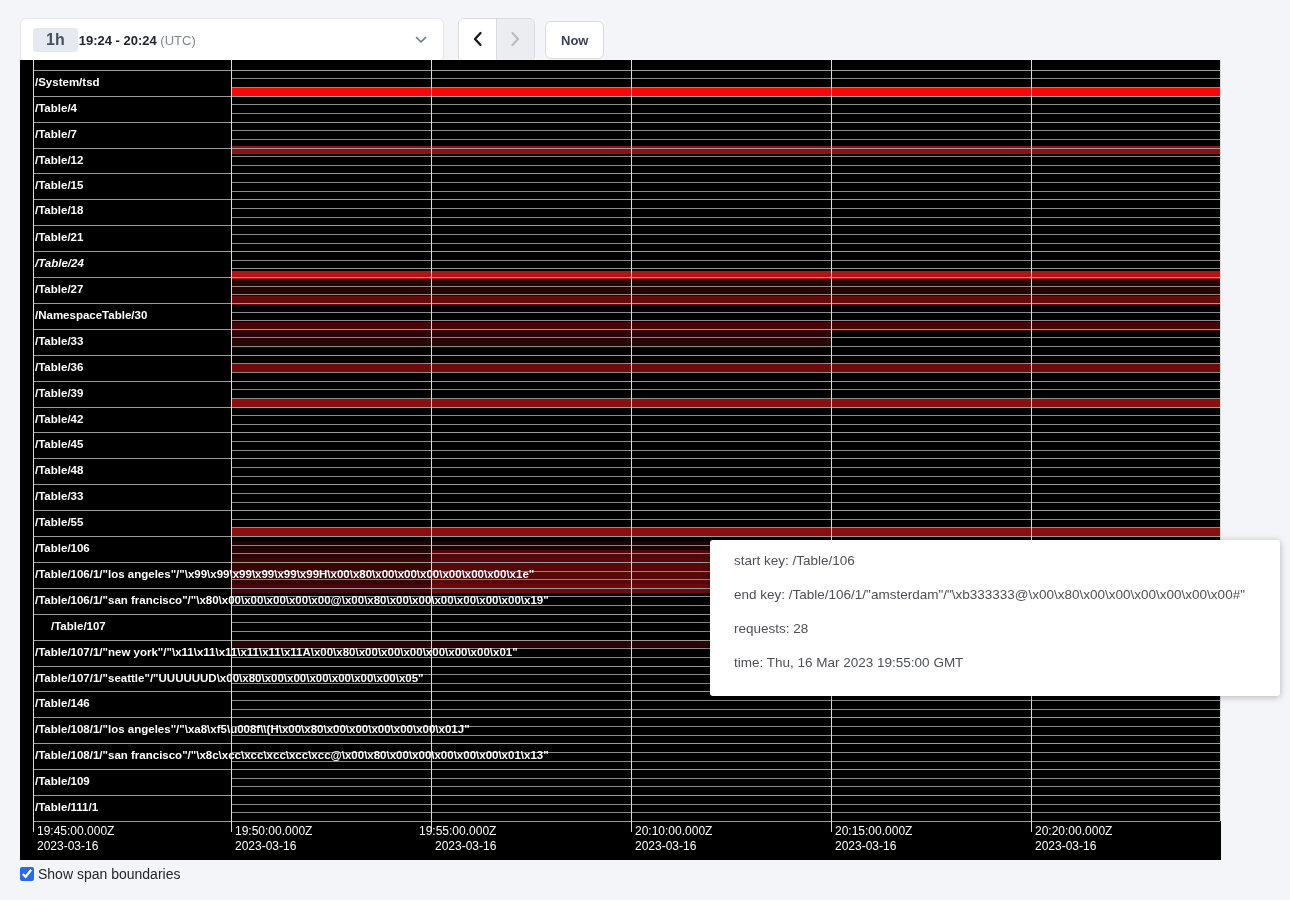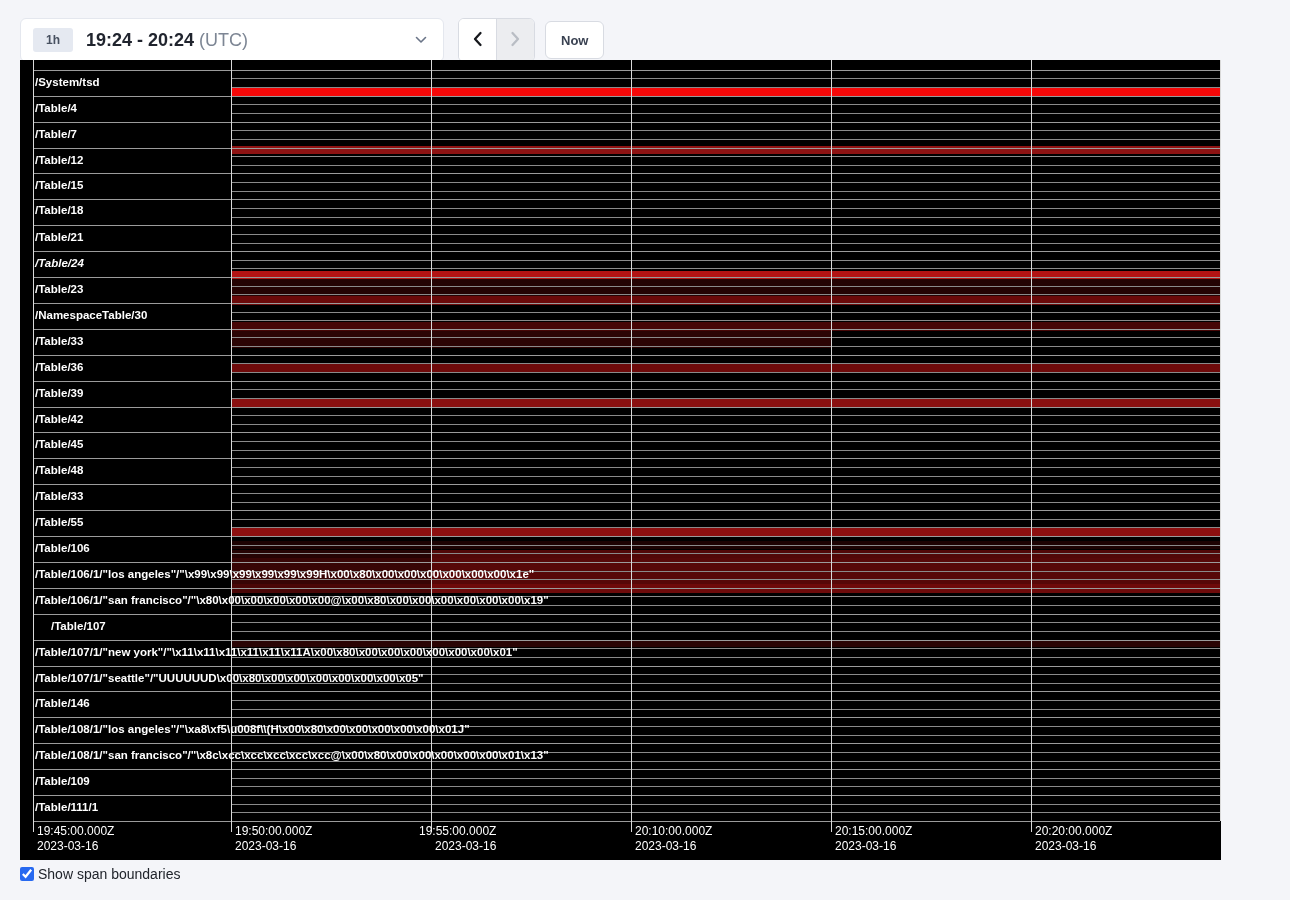--- a/index.html
+++ b/index.html
@@ -2,23 +2,23 @@
 <html><head>
 <meta charset="utf-8">
 <style>
   html,body{margin:0;padding:0;background:#f4f5f9;font-family:"Liberation Sans",sans-serif;}
   .page{position:relative;width:1290px;height:900px;overflow:hidden;background:#f4f5f9;}
 
   
   .dropdown{position:absolute;left:20px;top:18px;width:424px;height:44px;background:#fff;
     border:1px solid #e4e7ee;border-radius:6px;box-sizing:border-box;display:flex;align-items:center;
     padding:0 16px 0 12px;cursor:pointer;}
-  .badge{background:#e5e9f1;color:#475060;font-size:12px;font-weight:700;border-radius:3px;
+  .badge{background:#e5e9f1;color:#475060;font-size:16px;font-weight:700;border-radius:3px;
     padding:5px 13px;line-height:14px;}
-  .range{margin-left:13px;font-size:18px;color:#20242e;}
+  .range{margin-left:1px;font-size:13px;color:#20242e;}
   .range b{font-weight:700;color:#20242e;}
   .range .utc{font-weight:400;color:#7d8694;}
   .chev{margin-left:auto;display:flex;align-items:center;}
   .navgroup{position:absolute;left:458px;top:18px;width:77px;height:44px;background:#fff;
     border:1px solid #d8dbe2;border-radius:6px;box-sizing:border-box;display:flex;overflow:hidden;}
   .navbtn{flex:1;display:flex;align-items:center;justify-content:center;background:#fff;border:none;
     cursor:pointer;padding:0;}
   .navbtn.next{border-left:1px solid #d8dbe2;background:#ecedf0;cursor:default;}
   .nowbtn{position:absolute;left:545px;top:21px;height:38px;padding:0 15px;background:#fff;
     border:1px solid #d8dbe2;border-radius:6px;font-family:"Liberation Sans",sans-serif;
@@ -201,21 +201,21 @@
       </div>
     <div id="rowlabels">
         <div class="rowlabel" style="top: 12.8px;">/System/tsd</div>
         <div class="rowlabel" style="top: 38.7px;">/Table/4</div>
         <div class="rowlabel" style="top: 64.6px;">/Table/7</div>
         <div class="rowlabel" style="top: 90.5px;">/Table/12</div>
         <div class="rowlabel" style="top: 116.4px;">/Table/15</div>
         <div class="rowlabel" style="top: 141px;">/Table/18</div>
         <div class="rowlabel" style="top: 168.2px;">/Table/21</div>
         <div class="rowlabel" style="top: 194.1px; font-style: italic;">/Table/24</div>
-        <div class="rowlabel" style="top: 220px;">/Table/23</div>
+        <div class="rowlabel" style="top: 220px;">/Table/27</div>
         <div class="rowlabel" style="top: 245.9px;">/NamespaceTable/30</div>
         <div class="rowlabel" style="top: 271.8px;">/Table/33</div>
         <div class="rowlabel" style="top: 297.7px;">/Table/36</div>
         <div class="rowlabel" style="top: 323.6px;">/Table/39</div>
         <div class="rowlabel" style="top: 349.5px;">/Table/42</div>
         <div class="rowlabel" style="top: 375.4px;">/Table/45</div>
         <div class="rowlabel" style="top: 401.3px;">/Table/48</div>
         <div class="rowlabel" style="top: 427.2px;">/Table/33</div>
         <div class="rowlabel" style="top: 453.1px;">/Table/55</div>
         <div class="rowlabel" style="top: 479px;">/Table/106</div>
@@ -239,19 +239,25 @@
         <div class="tick" style="left: 415px; top: 779px;">2023-03-16</div>
         <div class="tick" style="left: 615px; top: 764px;">20:10:00.000Z</div>
         <div class="tick" style="left: 615px; top: 779px;">2023-03-16</div>
         <div class="tick" style="left: 815px; top: 764px;">20:15:00.000Z</div>
         <div class="tick" style="left: 815px; top: 779px;">2023-03-16</div>
         <div class="tick" style="left: 1015px; top: 764px;">20:20:00.000Z</div>
         <div class="tick" style="left: 1015px; top: 779px;">2023-03-16</div>
       </div>
   </div>
 
+  <div class="tooltip">
+    <div>start key: /Table/106</div>
+    <div>end key: /Table/106/1/"amsterdam"/"\xb333333@\x00\x80\x00\x00\x00\x00\x00\x00#"</div>
+    <div>requests: 28</div>
+    <div>time: Thu, 16 Mar 2023 19:55:00 GMT</div>
+  </div>
 
   <div class="footer">
     <input type="checkbox" id="spanbound" checked="" style="">
     <span>Show span boundaries</span>
   </div>
 
 </div>
 
 </body></html>

